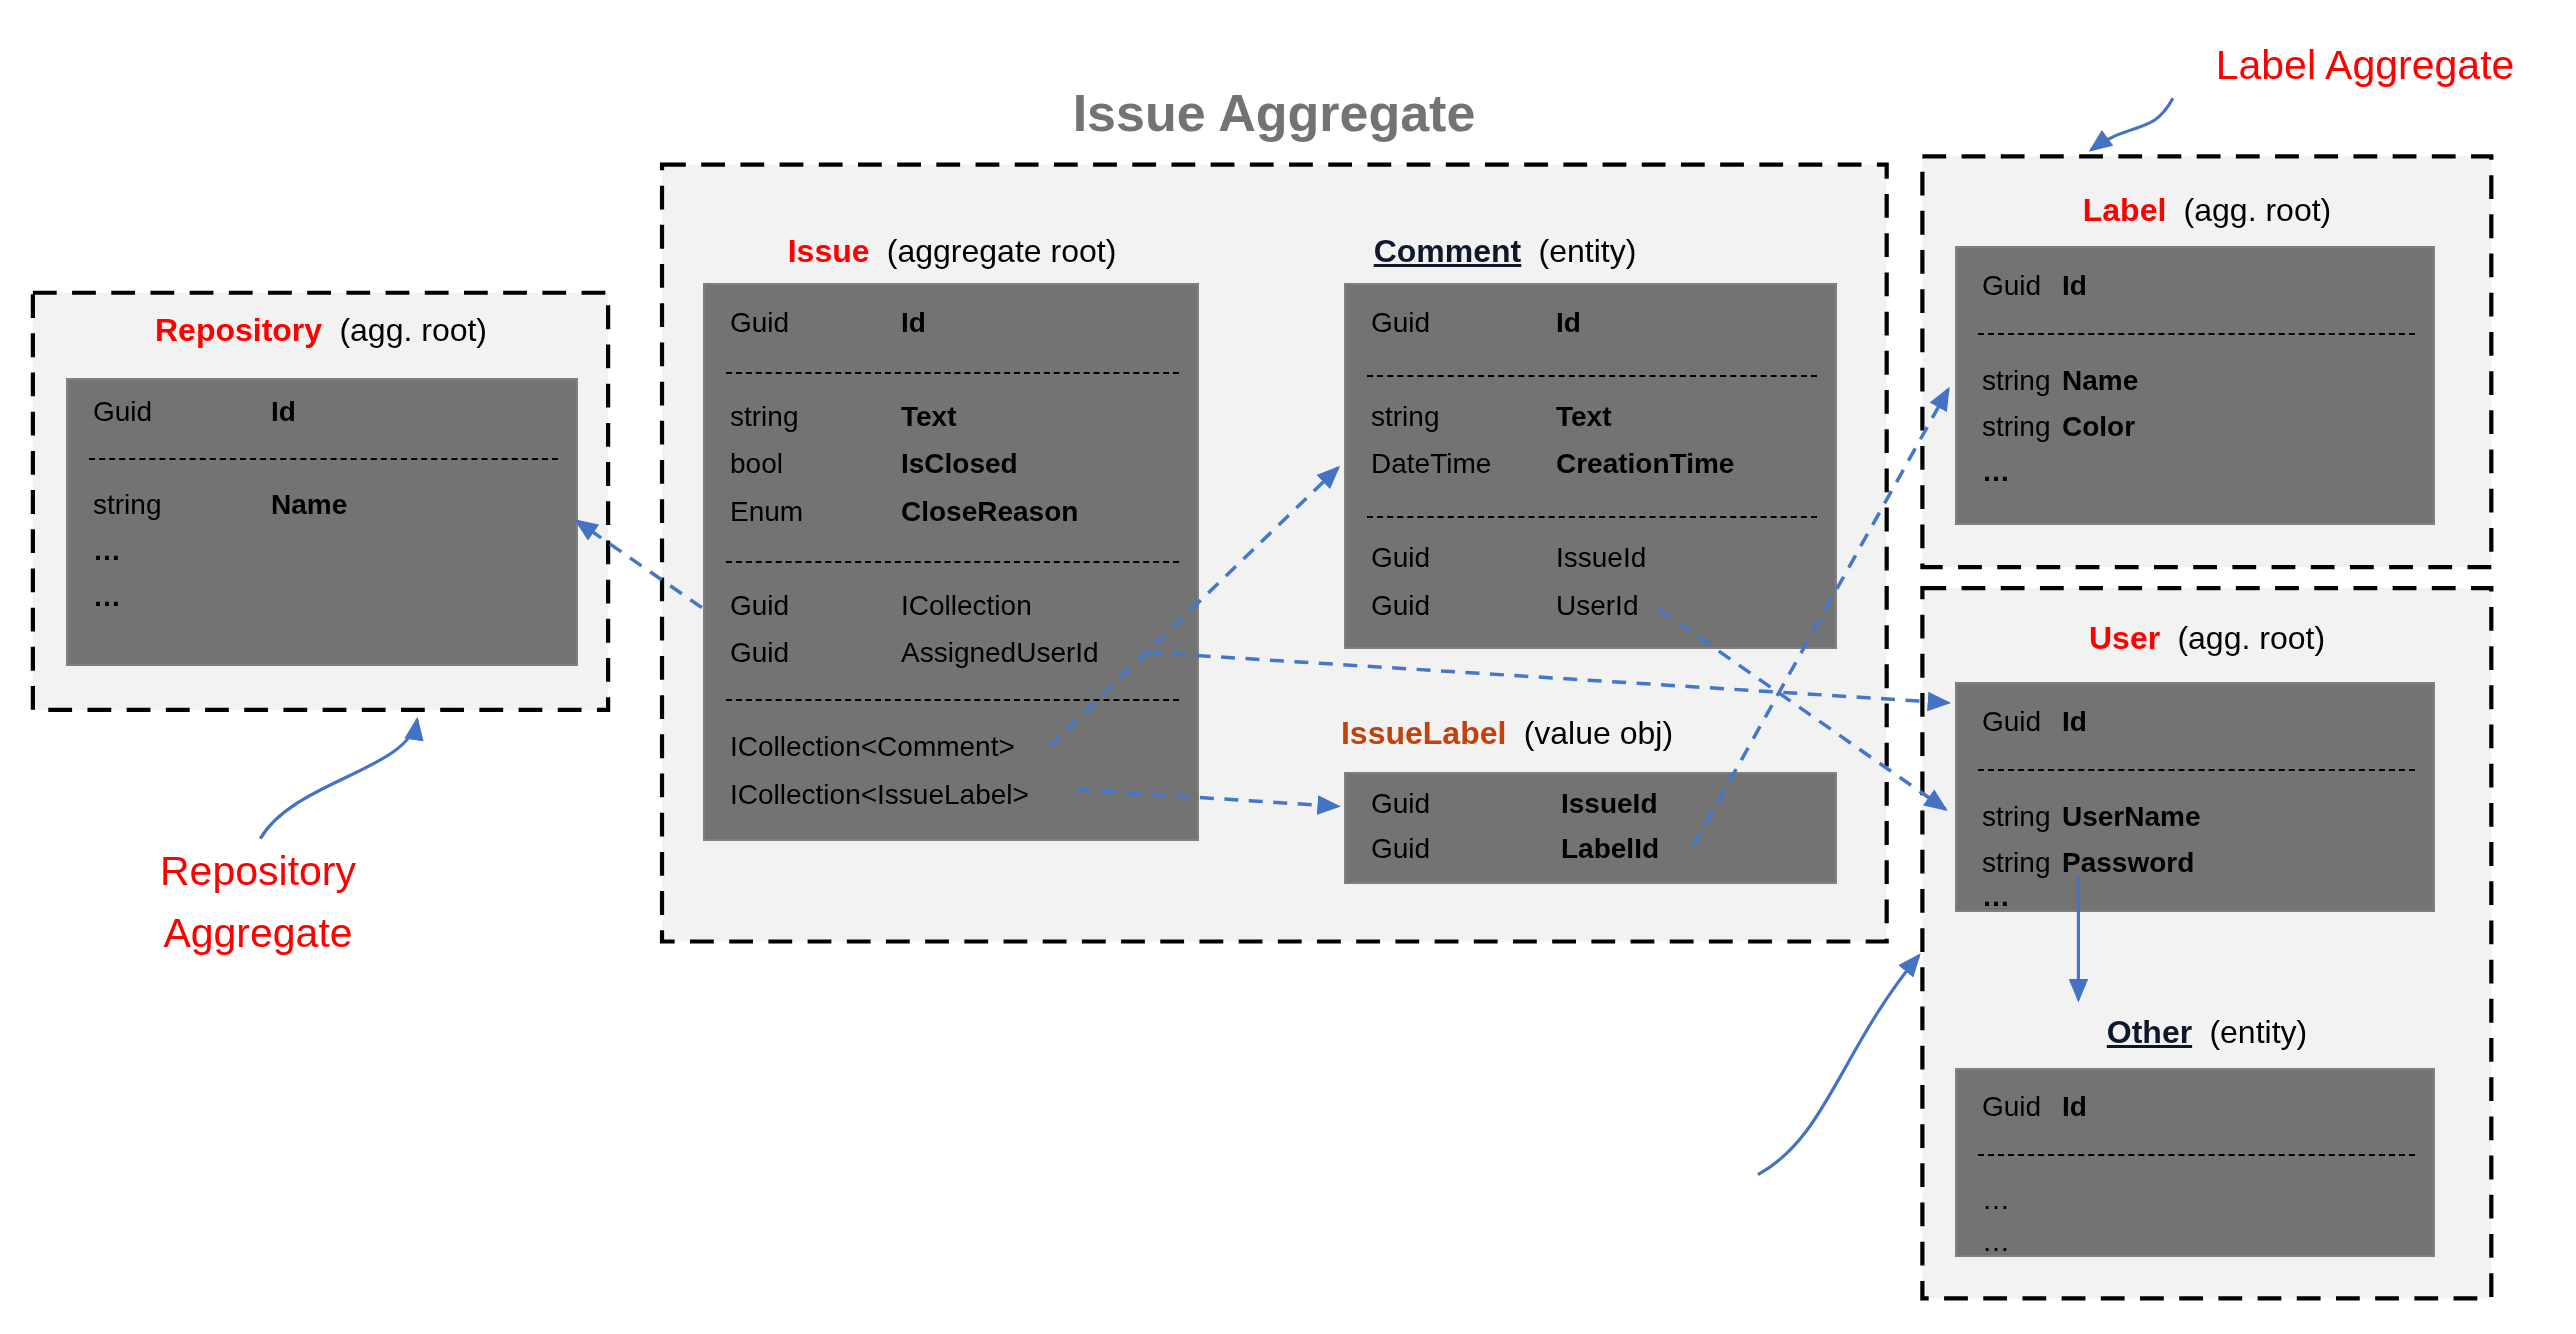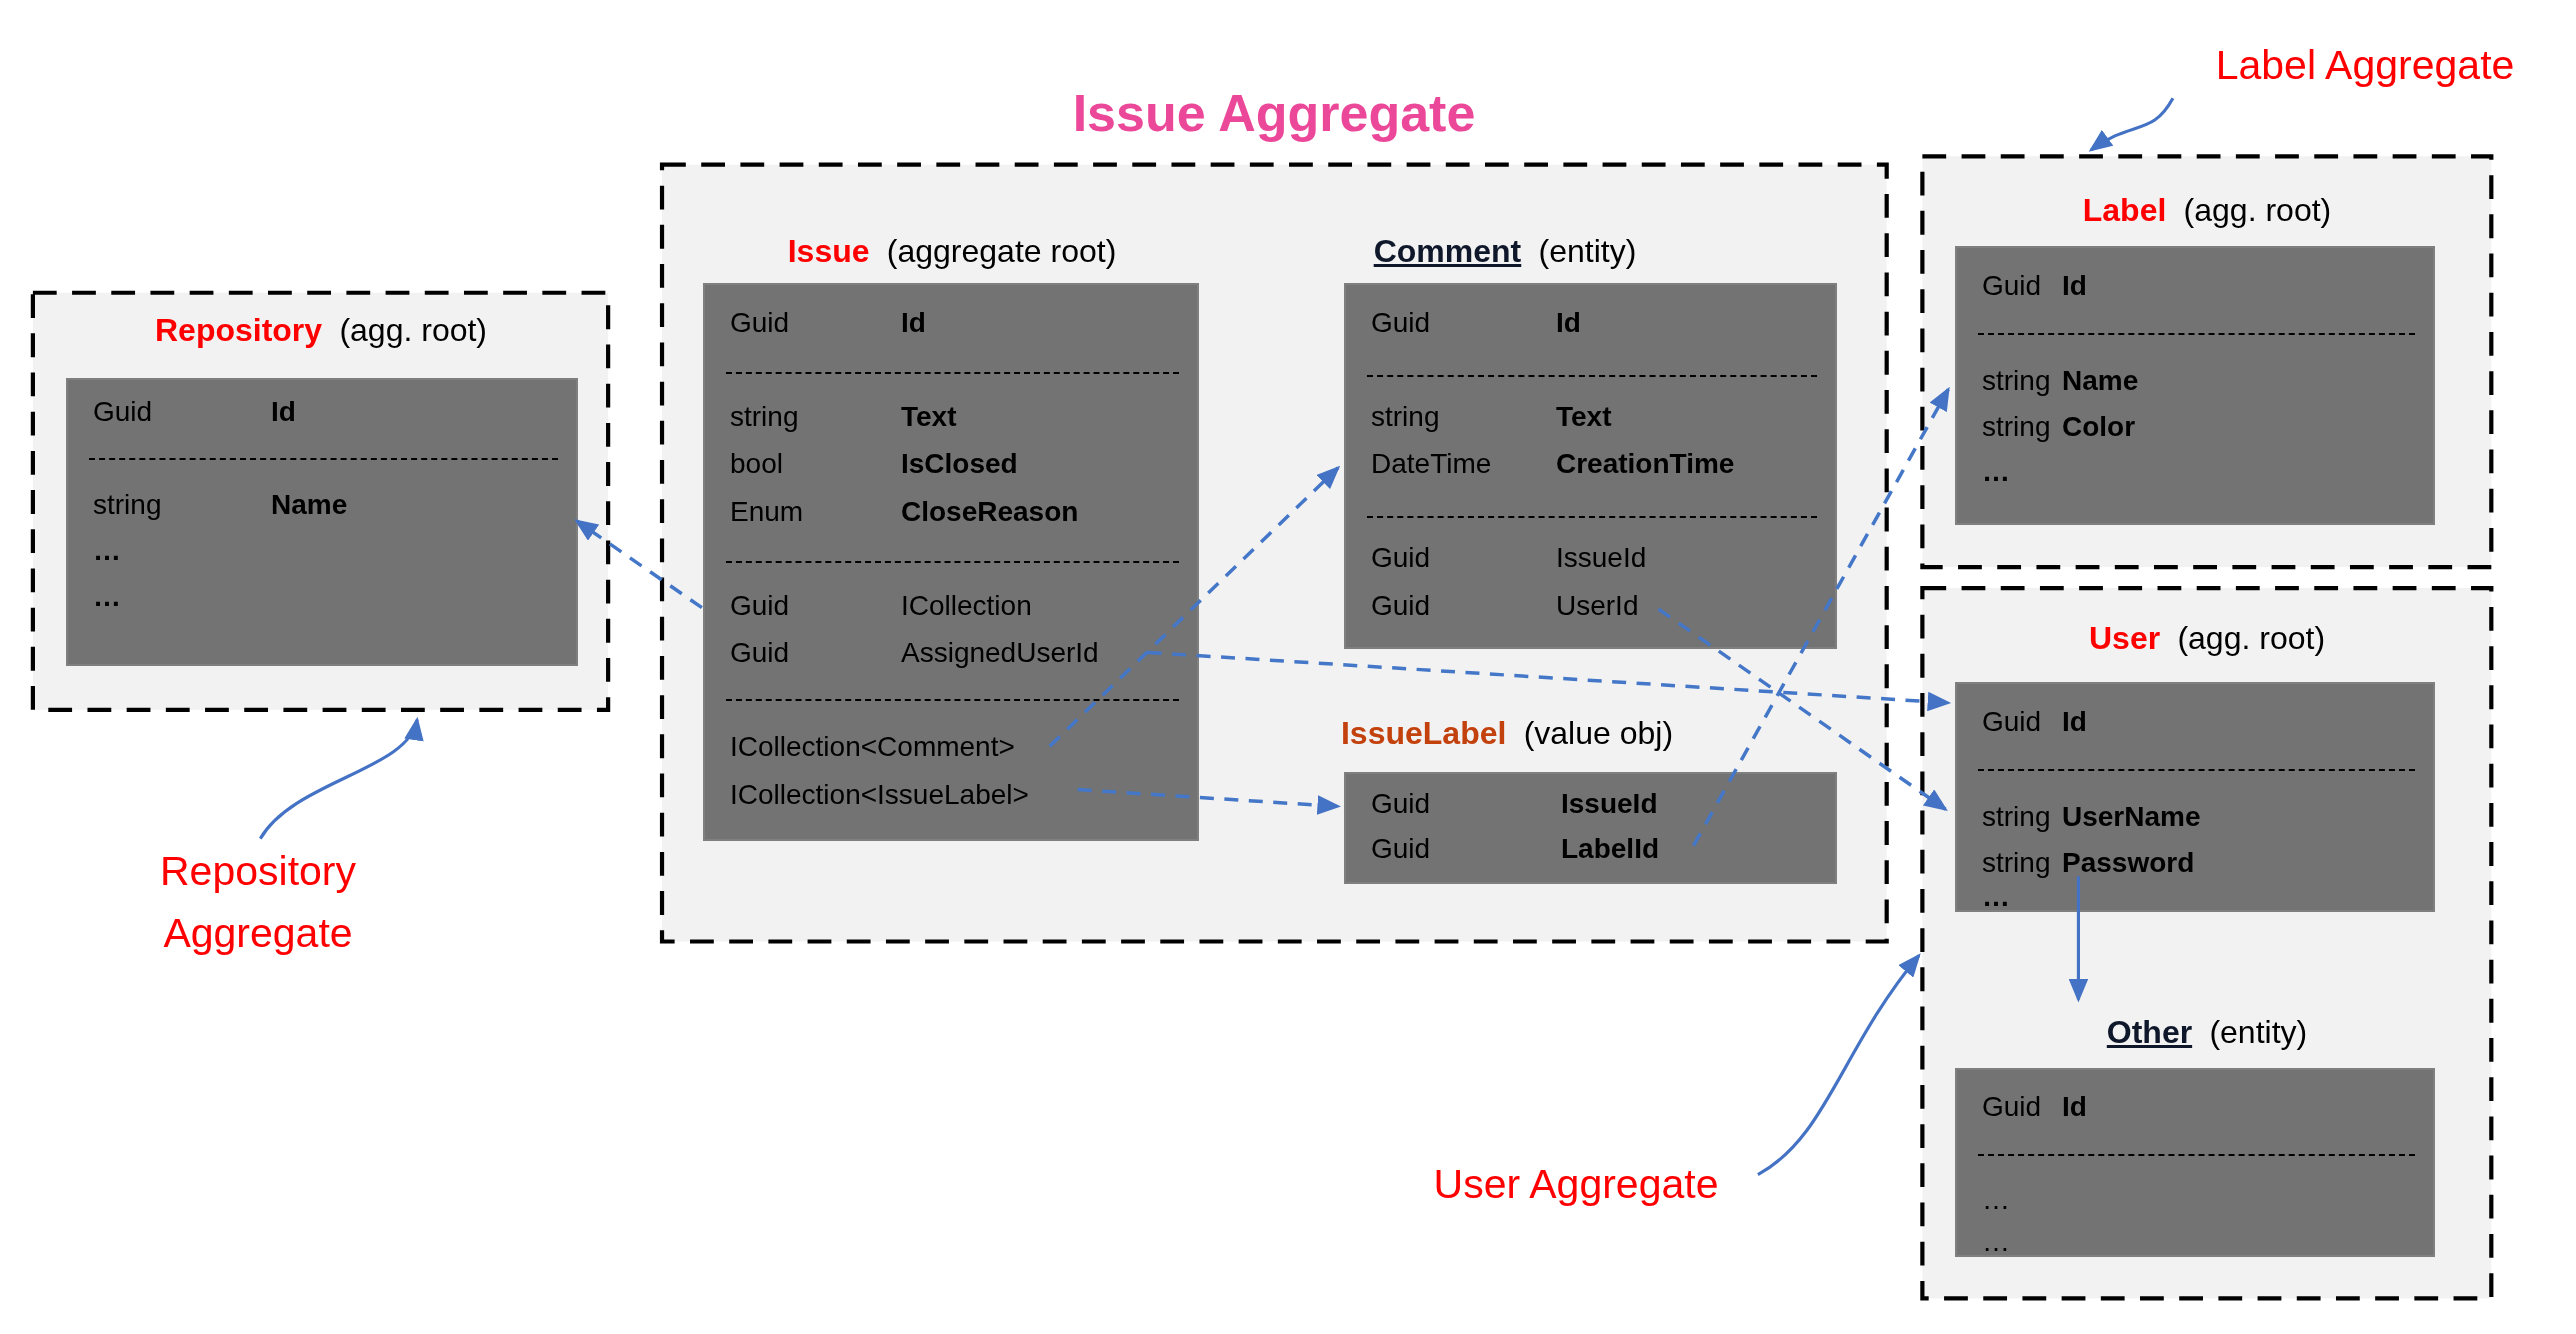--- a/index.html
+++ b/index.html
@@ -4,21 +4,21 @@
 <style>
   html,body{margin:0;padding:0;background:#ffffff;}
   body{width:2576px;height:1335px;position:relative;overflow:hidden;
        font-family:"Liberation Sans",sans-serif;color:#000;}
   #bg-layer,#arrow-layer{position:absolute;left:0;top:0;width:2576px;height:1335px;}
   #bg-layer{z-index:0;}
   #content{position:absolute;left:0;top:0;width:2576px;height:1335px;z-index:1;}
   #arrow-layer{z-index:2;pointer-events:none;}
 
   .main-title{position:absolute;transform:translateX(-50%);font-size:52px;font-weight:bold;
-              color:#ec4899;white-space:nowrap;line-height:56px;}
+              color:#737373;white-space:nowrap;line-height:56px;}
   .note{position:absolute;transform:translateX(-50%);font-size:41px;color:#FF0000;
         text-align:center;line-height:62px;white-space:nowrap;}
 
   .etitle{position:absolute;transform:translateX(-50%);font-size:32px;line-height:39px;white-space:nowrap;text-align:center;}
   .tname{font-weight:bold;}
   .tqual{color:#000;margin-left:8.4px;font-weight:normal;}
   .red{color:#FF0000;} .green{color:#0f172a;text-decoration:underline;} .cyan{color:#c2410c;}
 
   .ebox{position:absolute;background:#737373;border:2.8px solid #7F7F7F;box-sizing:border-box;}
   .row{position:absolute;left:0;right:0;height:34px;line-height:34px;font-size:28px;white-space:nowrap;}
@@ -47,21 +47,20 @@
 
 <div id="content">
 
   <div class="main-title" style="left:1274px;top:85px">Issue Aggregate</div>
 
   <div class="note" style="left:2365px;top:34px">Label Aggregate</div>
   <div class="note" style="left:258px;top:840px">
     <span style="display:block">Repository</span>
     <span style="display:block">Aggregate</span>
   </div>
-  <div class="note" style="left:1576px;top:1153px">User Aggregate</div>
 
   <div class="etitle" style="left:321px;top:311px">
     <span class="tname red">Repository</span>
     <span class="tqual">(agg. root)</span>
   </div>
   <div class="ebox off290" style="left:66px;top:378px;width:512px;height:288px">
     <div class="row" style="top:15.4px">
       <span class="ftype">Guid</span>
       <span class="fname">Id</span>
     </div>

